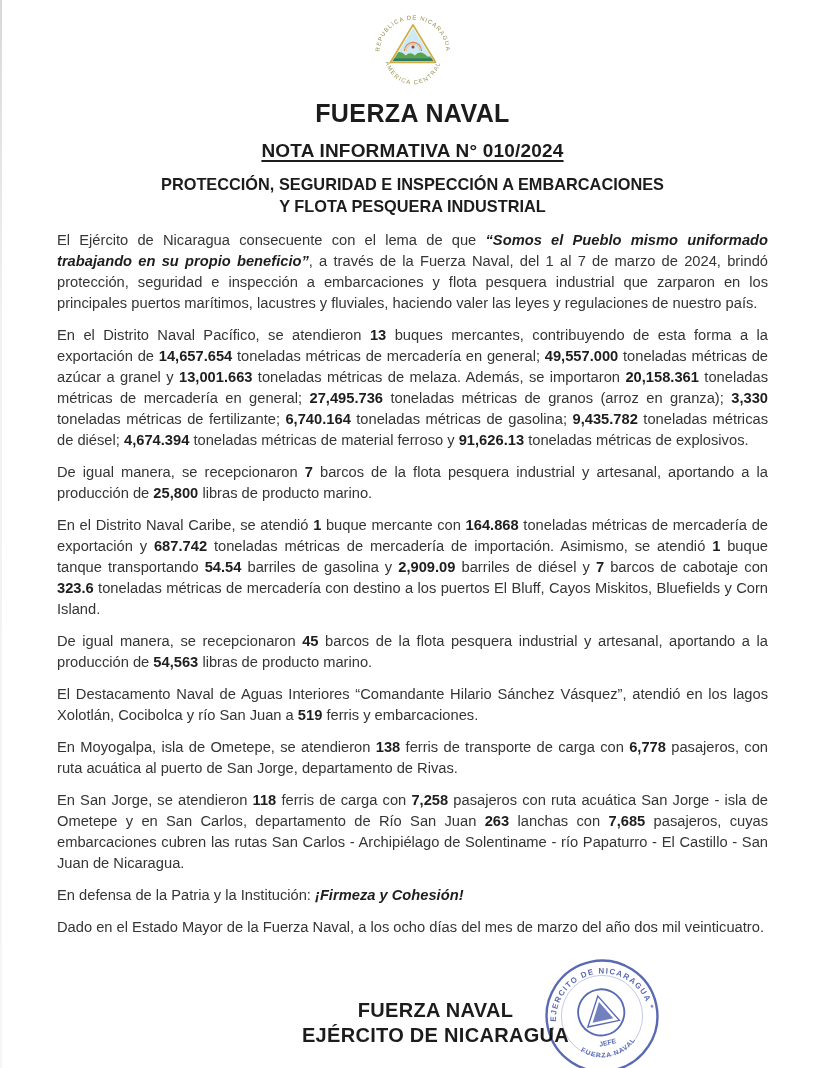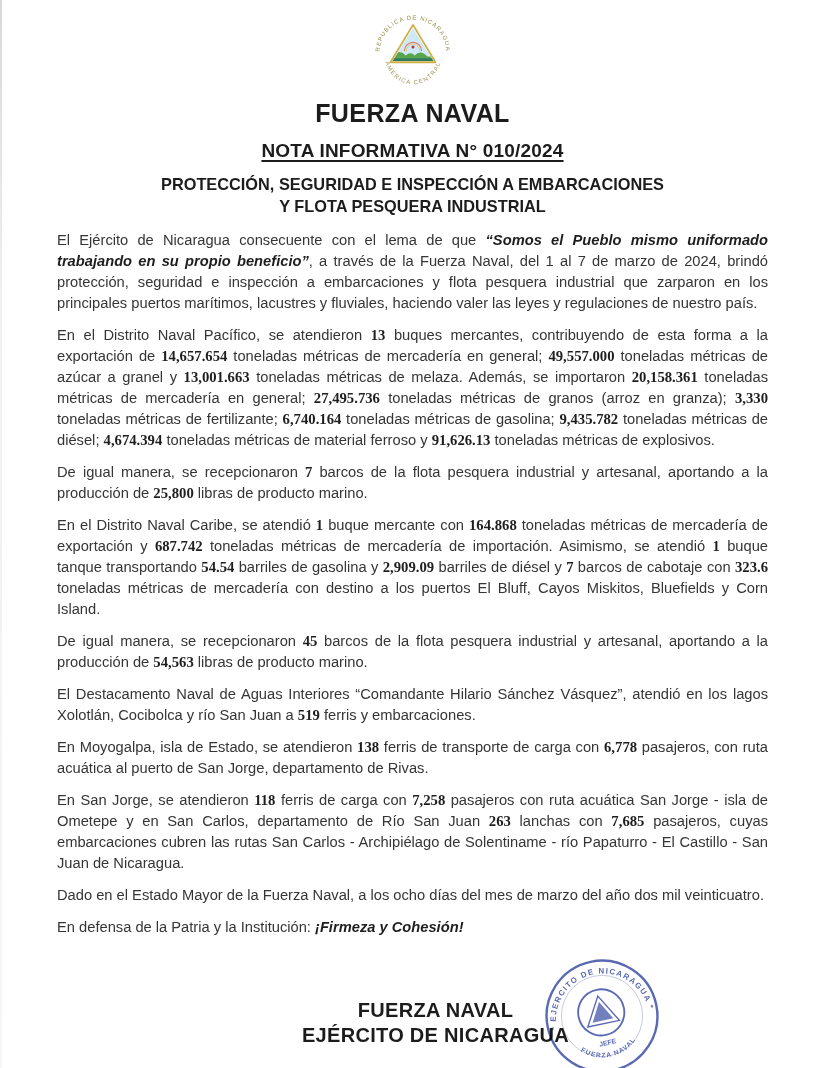--- a/index.html
+++ b/index.html
@@ -41,21 +41,21 @@
     color:var(--heading-text,#1c1c1c);
     transform:scaleX(.96);transform-origin:50% 50%;
   }
   .doc-body{margin:12px 57px 0 57px;}
   .para{
     margin:0 0 11px 0;
     font-size:14.7px;line-height:21px;
     text-align:justify;
     color:var(--body-text,#353535);
   }
-  .para span.b{font-weight:bold;color:#1e1e1e;font-family:Liberation Serif, serif;}
+  .para span.b{font-weight:bold;color:#1e1e1e;}
   .para span.bi{font-weight:bold;font-style:italic;color:#1e1e1e;}
   .doc-footer{
     position:absolute;left:0;right:0;top:998px;
     text-align:center;padding-left:46px;
     font-size:20px;font-weight:bold;line-height:25px;
     color:var(--heading-text,#1c1c1c);letter-spacing:.3px;
   }
   .seal{position:absolute;left:542px;top:956px;width:120px;height:120px;}
   .seal-svg{mix-blend-mode:multiply;opacity:.88;}
   .seal-ink{stroke:var(--seal-ink,#4355a8);fill:none;}
@@ -109,24 +109,24 @@
     </div>
   </header>
 
   <main class="doc-body">
       <p class="para"><span>El Ejército de Nicaragua consecuente con el lema de que </span><span class="bi">“Somos el Pueblo mismo uniformado trabajando en su propio beneficio”</span><span>, a través de la Fuerza Naval, del 1 al 7 de marzo de 2024, brindó protección, seguridad e inspección a embarcaciones y flota pesquera industrial que zarparon en los principales puertos marítimos, lacustres y fluviales, haciendo valer las leyes y regulaciones de nuestro país.</span></p>
       <p class="para"><span>En el Distrito Naval Pacífico, se atendieron </span><span class="b">13</span><span> buques mercantes, contribuyendo de esta forma a la exportación de </span><span class="b">14,657.654</span><span> toneladas métricas de mercadería en general; </span><span class="b">49,557.000</span><span> toneladas métricas de azúcar a granel y </span><span class="b">13,001.663</span><span> toneladas métricas de melaza. Además, se importaron </span><span class="b">20,158.361</span><span> toneladas métricas de mercadería en general; </span><span class="b">27,495.736</span><span> toneladas métricas de granos (arroz en granza); </span><span class="b">3,330</span><span> toneladas métricas de fertilizante; </span><span class="b">6,740.164</span><span> toneladas métricas de gasolina; </span><span class="b">9,435.782</span><span> toneladas métricas de diésel; </span><span class="b">4,674.394</span><span> toneladas métricas de material ferroso y </span><span class="b">91,626.13</span><span> toneladas métricas de explosivos.</span></p>
       <p class="para"><span>De igual manera, se recepcionaron </span><span class="b">7</span><span> barcos de la flota pesquera industrial y artesanal, aportando a la producción de </span><span class="b">25,800</span><span> libras de producto marino.</span></p>
       <p class="para"><span>En el Distrito Naval Caribe, se atendió </span><span class="b">1</span><span> buque mercante con </span><span class="b">164.868</span><span> toneladas métricas de mercadería de exportación y </span><span class="b">687.742</span><span> toneladas métricas de mercadería de importación. Asimismo, se atendió </span><span class="b">1</span><span> buque tanque transportando </span><span class="b">54.54</span><span> barriles de gasolina y </span><span class="b">2,909.09</span><span> barriles de diésel y </span><span class="b">7</span><span> barcos de cabotaje con </span><span class="b">323.6</span><span> toneladas métricas de mercadería con destino a los puertos El Bluff, Cayos Miskitos, Bluefields y Corn Island.</span></p>
       <p class="para"><span>De igual manera, se recepcionaron </span><span class="b">45</span><span> barcos de la flota pesquera industrial y artesanal, aportando a la producción de </span><span class="b">54,563</span><span> libras de producto marino.</span></p>
       <p class="para"><span>El Destacamento Naval de Aguas Interiores “Comandante Hilario Sánchez Vásquez”, atendió en los lagos Xolotlán, Cocibolca y río San Juan a </span><span class="b">519</span><span> ferris y embarcaciones.</span></p>
-      <p class="para"><span>En Moyogalpa, isla de Estado, se atendieron </span><span class="b">138</span><span> ferris de transporte de carga con </span><span class="b">6,778</span><span> pasajeros, con ruta acuática al puerto de San Jorge, departamento de Rivas.</span></p>
+      <p class="para"><span>En Moyogalpa, isla de Ometepe, se atendieron </span><span class="b">138</span><span> ferris de transporte de carga con </span><span class="b">6,778</span><span> pasajeros, con ruta acuática al puerto de San Jorge, departamento de Rivas.</span></p>
       <p class="para"><span>En San Jorge, se atendieron </span><span class="b">118</span><span> ferris de carga con </span><span class="b">7,258</span><span> pasajeros con ruta acuática San Jorge - isla de Ometepe y en San Carlos, departamento de Río San Juan </span><span class="b">263</span><span> lanchas con </span><span class="b">7,685</span><span> pasajeros, cuyas embarcaciones cubren las rutas San Carlos - Archipiélago de Solentiname - río Papaturro - El Castillo - San Juan de Nicaragua.</span></p>
+      <p class="para"><span>En defensa de la Patria y la Institución: </span><span class="bi">¡Firmeza y Cohesión!</span></p>
       <p class="para"><span>Dado en el Estado Mayor de la Fuerza Naval, a los ocho días del mes de marzo del año dos mil veinticuatro.</span></p>
-      <p class="para"><span>En defensa de la Patria y la Institución: </span><span class="bi">¡Firmeza y Cohesión!</span></p>
     </main>
 
   <footer class="doc-footer">
     <div>FUERZA NAVAL</div>
     <div>EJÉRCITO DE NICARAGUA</div>
   </footer>
 
   <div class="seal">
     <svg class="seal-svg" viewBox="0 0 130 130" width="120" height="120" aria-hidden="true">
       <defs>

